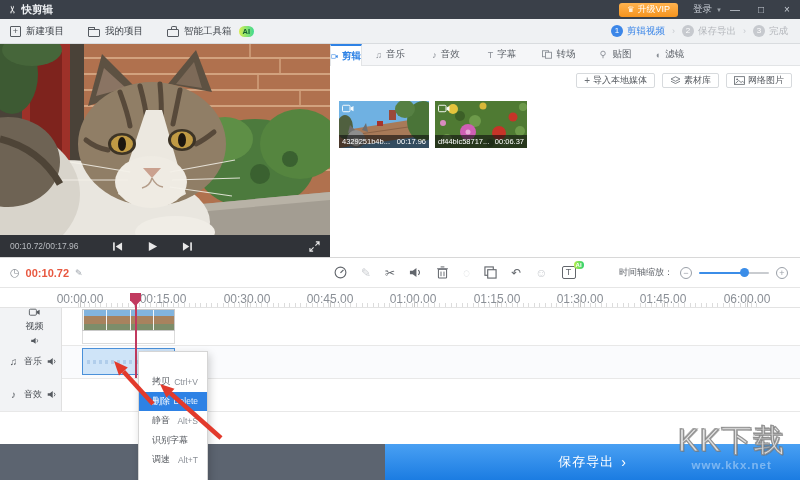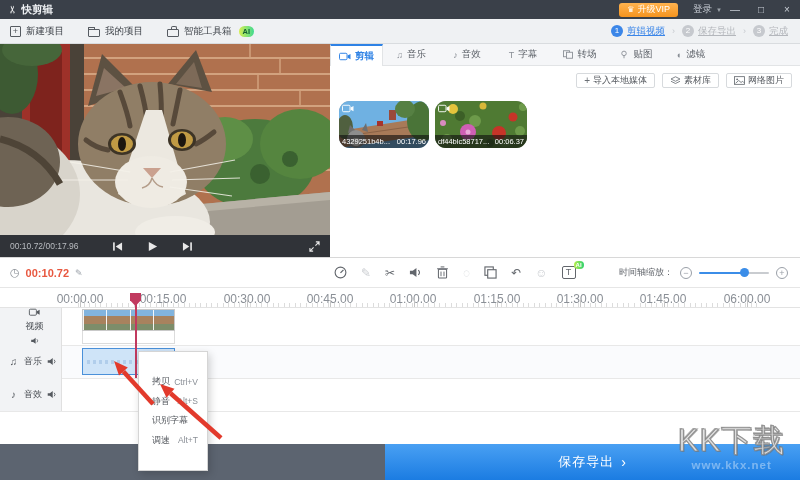--- a/index.html
+++ b/index.html
@@ -33,50 +33,50 @@
                     border:1px solid #565b61;border-bottom:none;border-radius:1px 1px 0 0;}
   .i-toolbox{position:relative;width:12px;height:8px;border:1px solid #565b61;border-radius:1px;margin-top:4px;}
   .i-toolbox::before{content:"";position:absolute;top:-4px;left:3px;width:4px;height:3px;
                      border:1px solid #565b61;border-bottom:none;border-radius:2px 2px 0 0;}
   .ai-pill{margin-left:2px;padding:0 4px;height:11px;line-height:11px;border-radius:6px;
            background:linear-gradient(90deg,#d7ef52,#3fd98f);color:#156033;font-size:7.5px;font-weight:bold;}
   .steps{margin-left:auto;margin-right:12px;display:flex;align-items:center;gap:7px;}
   .step{display:flex;align-items:center;gap:4px;}
   .step-circle{width:12px;height:12px;border-radius:50%;background:#c6c9ce;color:#fff;
                font-size:8px;line-height:12px;text-align:center;}
-  .step-label{font-size:9.5px;color:#b4b7bc;text-decoration:underline;}
+  .step-label{font-size:9.5px;color:#b4b7bc;}
   .step.active .step-circle{background:#3b86e8;}
   .step.active .step-label{color:#3b86e8;}
   .step-sep{color:#c6c9ce;font-size:9px;}
 
   
   .preview{position:absolute;left:0;top:44px;width:330px;height:191px;background:#8a8478;overflow:hidden;}
   .preview svg{width:100%;height:100%;}
   .pcontrols{position:absolute;left:0;top:235px;width:330px;height:22px;background:#303338;
              display:flex;align-items:center;}
   .ptime{font-size:8.5px;color:#b9bcc0;margin-left:10px;}
   .pbtns{position:absolute;left:112px;display:flex;gap:24px;align-items:center;}
   .pi{width:11px;height:11px;color:#e8e8e8;}
   .pexpand{position:absolute;right:10px;}
 
   
   .panel{position:absolute;left:330px;top:44px;width:470px;height:213px;background:#fff;}
   .tabs{display:flex;height:22px;background:#f5f6f8;border-bottom:1px solid #e2e4e6;}
   .tab{display:flex;align-items:center;justify-content:center;gap:4px;font-size:9.5px;color:#5a5f66;width:56px;}
   .tab .tico{font-size:9px;color:#8a8f96;}
   .tab .tsvg{width:12px;height:9px;color:#8a8f96;}
-  .tab.active{width:53px;background:#fff;border-top:2px solid #2e82e5;border-left:1px solid #e2e4e6;
+  .tab.active{width:32px;background:#fff;border-top:2px solid #2e82e5;border-left:1px solid #e2e4e6;
               border-right:1px solid #e2e4e6;margin-bottom:-1px;color:#2e82e5;font-weight:bold;}
   .tab.active .tsvg{color:#2e82e5;}
   .actions{position:absolute;right:8px;top:29px;display:flex;gap:7px;}
   .act-btn{display:flex;align-items:center;gap:3px;border:1px solid #d7dadd;border-radius:2px;background:#fff;
            font-size:9px;color:#55595f;padding:0 7px;height:15px;}
   .act-btn .asvg{width:11px;height:9px;color:#6a6f75;}
   .act-plus{font-size:10px;color:#6a6f75;}
-  .thumb{position:absolute;top:57px;height:47px;overflow:hidden;background:#999;border-radius:11px;}
+  .thumb{position:absolute;top:57px;height:47px;overflow:hidden;background:#999;}
   .thumb1{left:9px;width:90px;}
   .thumb2{left:105px;width:92px;}
   .thumb .scene{position:absolute;left:0;top:0;width:100%;height:100%;}
   .thumb .camico{position:absolute;left:3px;top:3px;width:12px;height:9px;color:#fff;opacity:.95;}
   .namebar{position:absolute;left:0;right:0;bottom:0;height:13px;background:rgba(15,15,15,.62);color:#fff;
            font-size:7.5px;display:flex;justify-content:space-between;align-items:center;padding:0 3px;}
 
   
   .ttoolbar{position:absolute;left:0;top:257px;width:800px;height:31px;background:#fff;
             border-top:1px solid #d8d8d8;border-bottom:1px solid #e6e6e6;}
@@ -556,20 +556,24 @@
 
     <div class="playhead-cap"></div>
     <div class="playhead-line"></div>
   </div>
 
   <div class="ctxmenu">
     <div class="mi">
       <span>拷贝</span>
       <span class="sc">Ctrl+V</span>
     </div>
+    <div class="mi sel">
+      <span>删除</span>
+      <span class="sc">Delete</span>
+    </div>
     <div class="mi">
       <span>静音</span>
       <span class="sc">Alt+S</span>
     </div>
     <div class="mi">
       <span>识别字幕</span>
       <span class="sc"></span>
     </div>
     <div class="mi">
       <span>调速</span>

